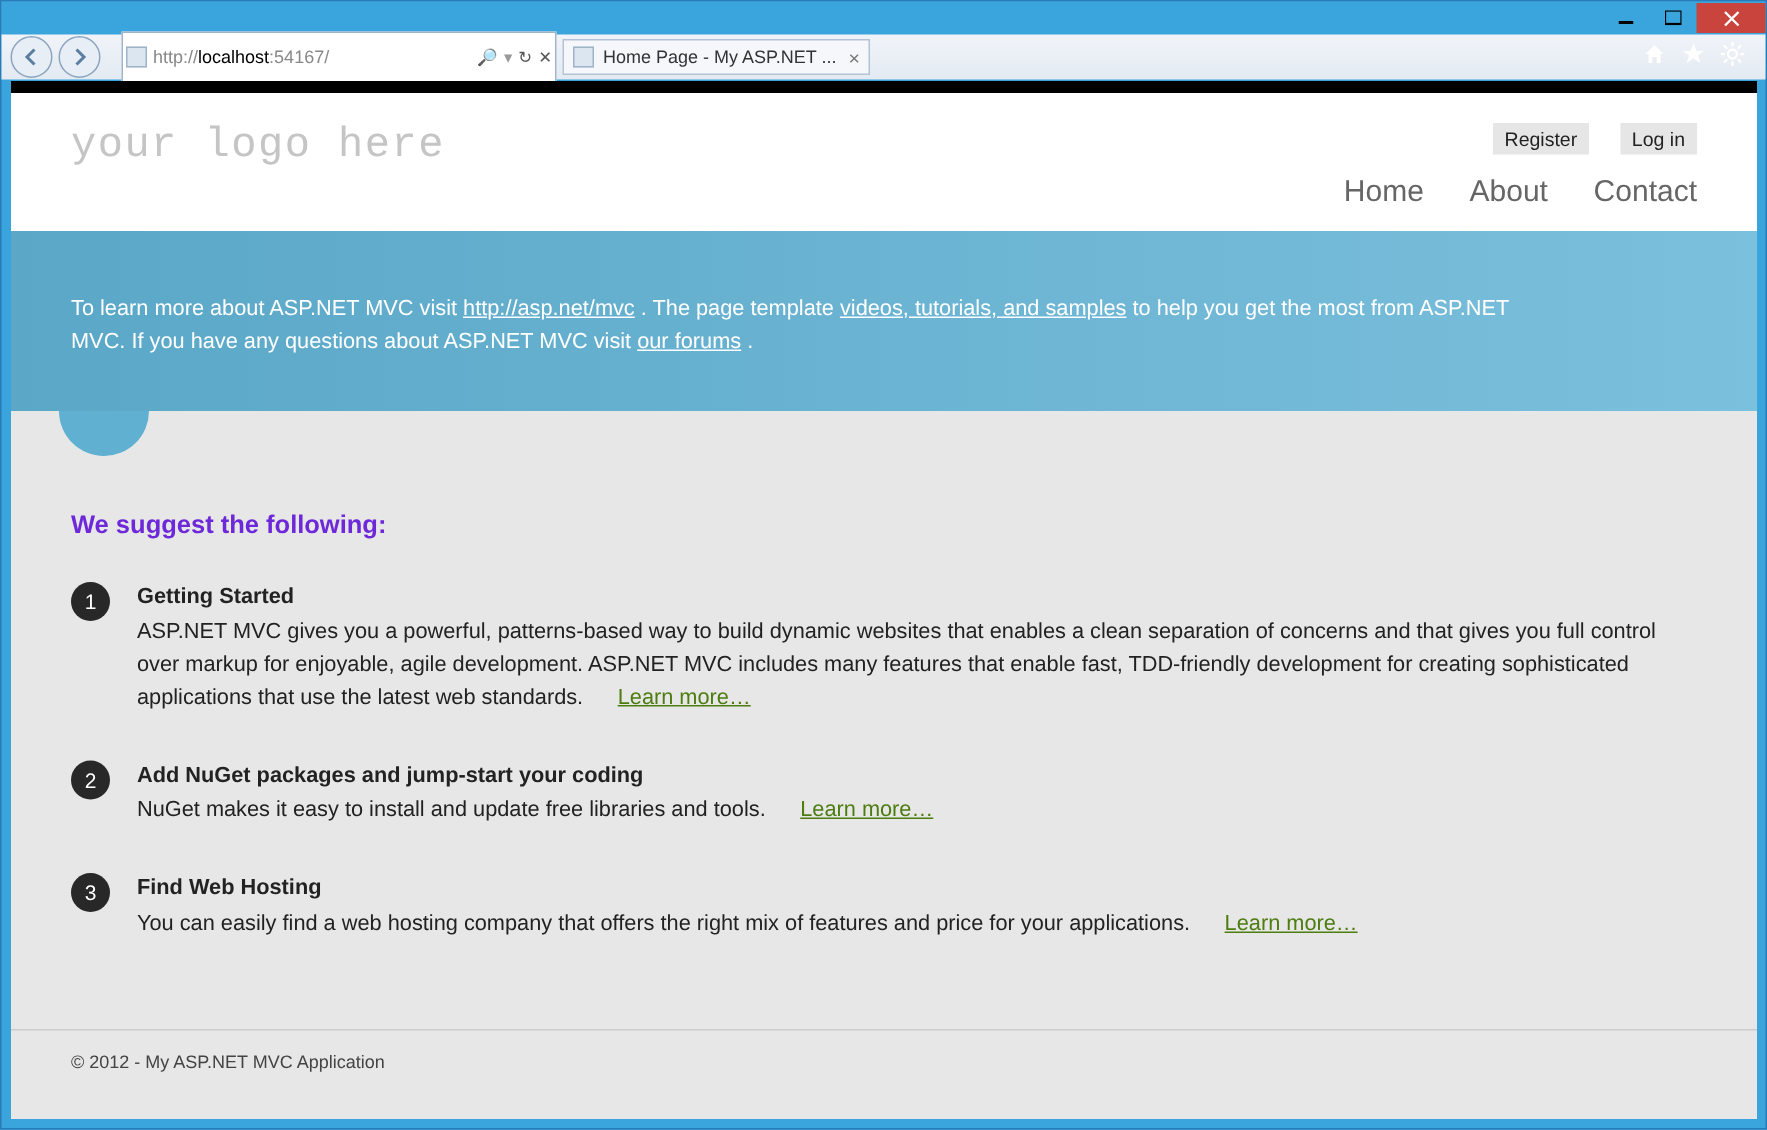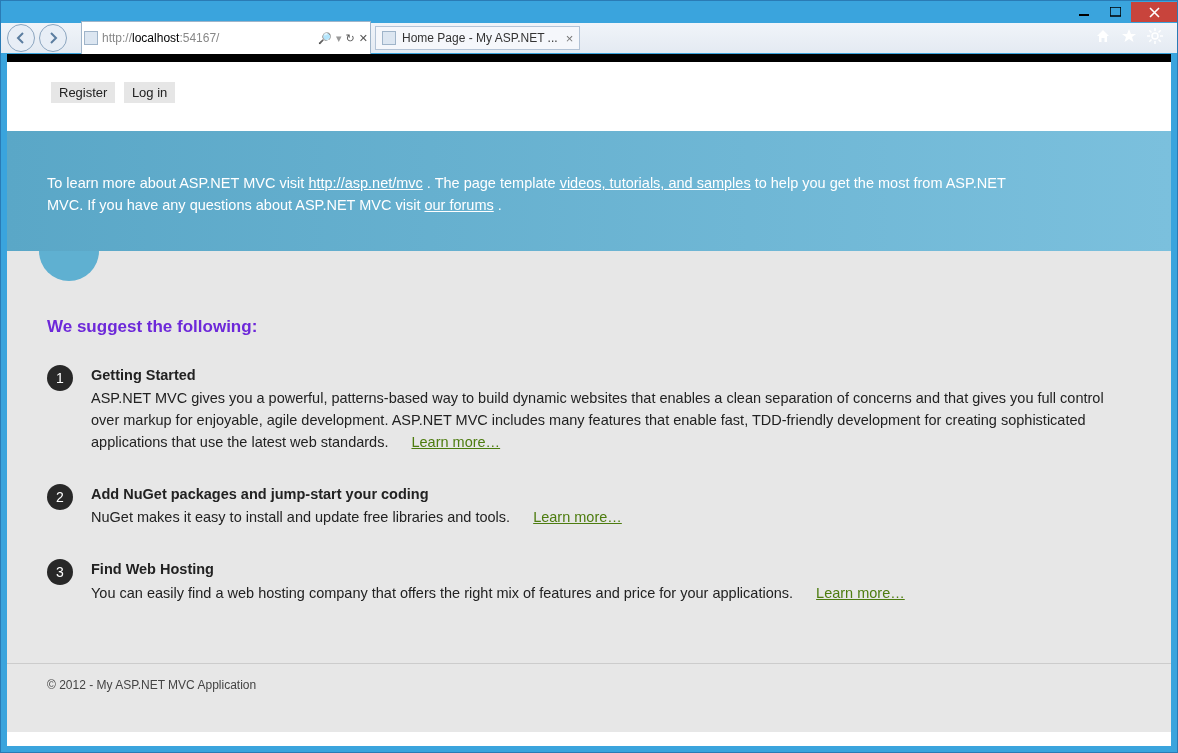--- a/index.html
+++ b/index.html
@@ -103,21 +103,21 @@
     color:#c5c5c5;
     letter-spacing:1px;
   }
   .header-right { text-align:right; }
   .auth { margin-bottom:14px; }
   .auth span {
     background:#e6e6e6;
     padding:3px 8px;
     font-size:13px;
     color:#222;
-    margin-left:4px;
+    margin-left:16px;
     display:inline-block;
     text-align:right;
   }
   .navlinks span {
     font-size:20px;
     color:#666;
     margin-left:26px;
     font-weight:400;
   }
   .hero {
@@ -239,24 +239,30 @@
             </g>
           </svg>
       </span>
     </div>
   </div>
 
   <div class="content-area">
     <div class="black-bar"></div>
 
     <div class="page-header">
+      <div class="logo">your logo here</div>
       <div class="header-right">
         <div class="auth">
           <span>Register</span>
           <span>Log in</span>
+        </div>
+        <div class="navlinks">
+          <span>Home</span>
+          <span>About</span>
+          <span>Contact</span>
         </div>
       </div>
     </div>
 
     <div class="hero">
       <p class="hero-p">
         <span>To learn more about ASP.NET MVC visit </span><a>http://asp.net/mvc</a><span> . The page template </span> <a>videos, tutorials, and samples</a><span>  to help you get the most from ASP.NET MVC. If you have any questions about ASP.NET MVC visit </span> <a>our forums</a><span> .</span>
       </p>
     </div>
 

